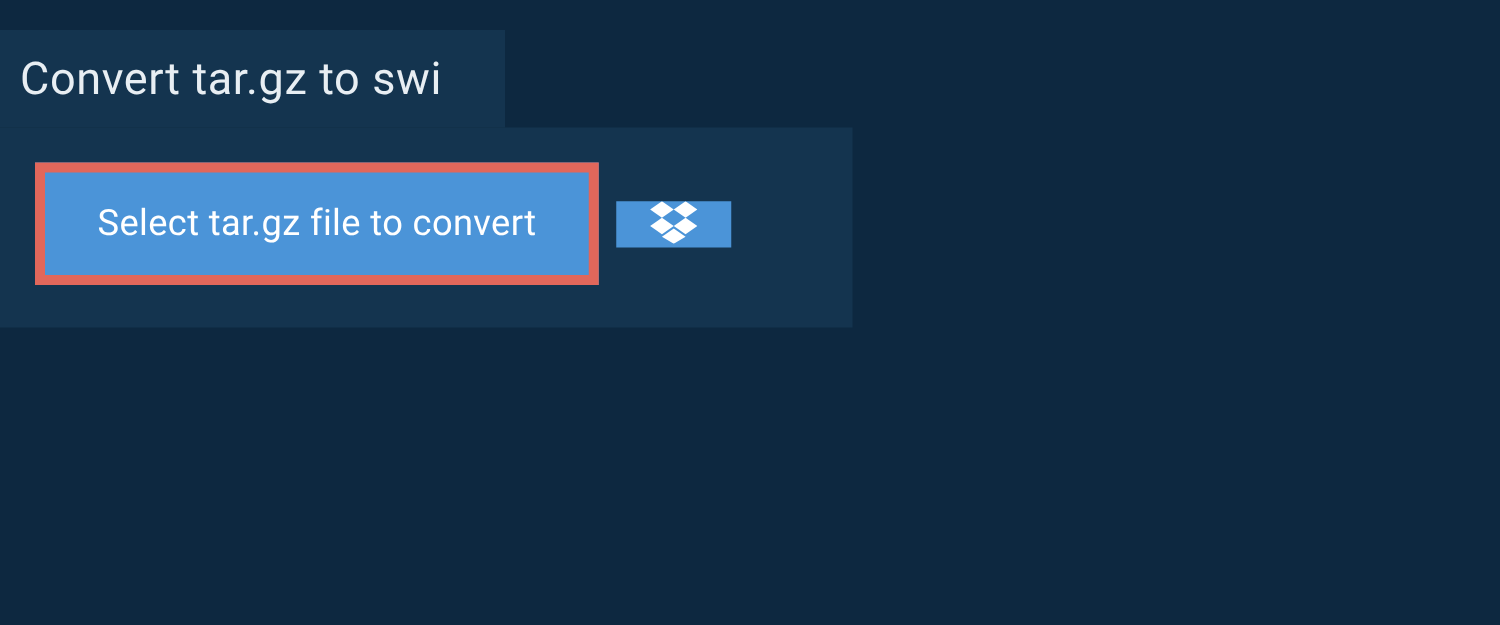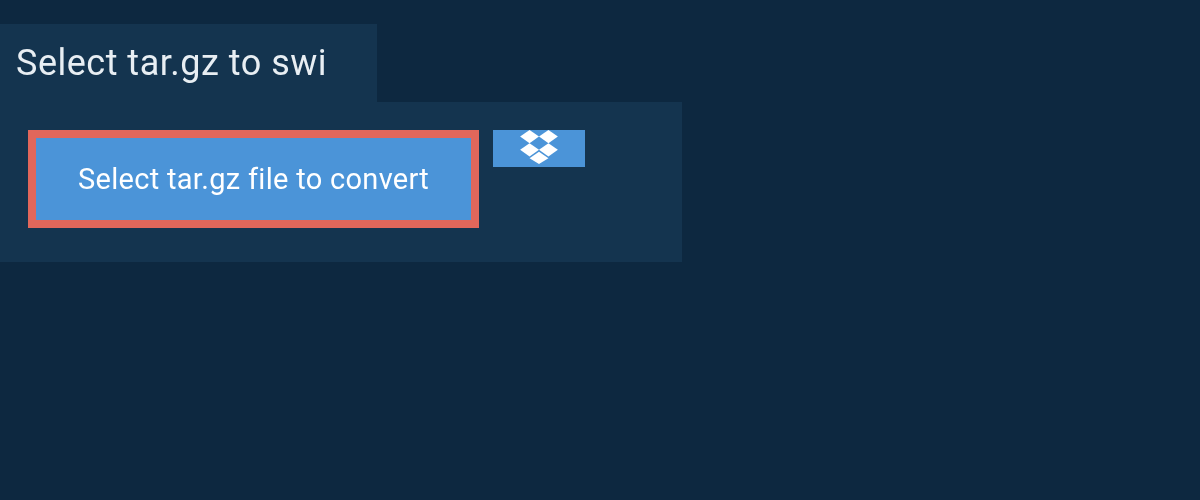--- a/index.html
+++ b/index.html
@@ -27,21 +27,21 @@
       letter-spacing: 0.5px;
     }
     .panel {
       background: #14344f;
       padding: 28px 28px 34px 28px;
       width: 682px;
     }
     .button-row {
       display: flex;
       gap: 14px;
-      align-items: flex-start;
+      align-items: center;
     }
     .select-button {
       background: #4b94d8;
       border: 8px solid #e1675b;
       color: #ffffff;
       font-size: 29px;
       font-weight: 400;
       padding: 24px 42px;
       cursor: pointer;
       font-family: inherit;
@@ -60,21 +60,21 @@
       width: 38px;
       height: 34px;
     }
   </style>
 </head>
 <body>
 
 
 
 <div class="header-tab">
-  <h1>Select tar.gz to swi</h1>
+  <h1>Convert tar.gz to swi</h1>
 </div>
 
 <div class="panel">
   <div class="button-row">
     <button class="select-button">
       <span>Select tar.gz file to convert</span>
     </button>
     <button class="dropbox-button">
       <span>
         <svg class="dropbox-icon" viewBox="0 0 40 36" fill="#ffffff">

